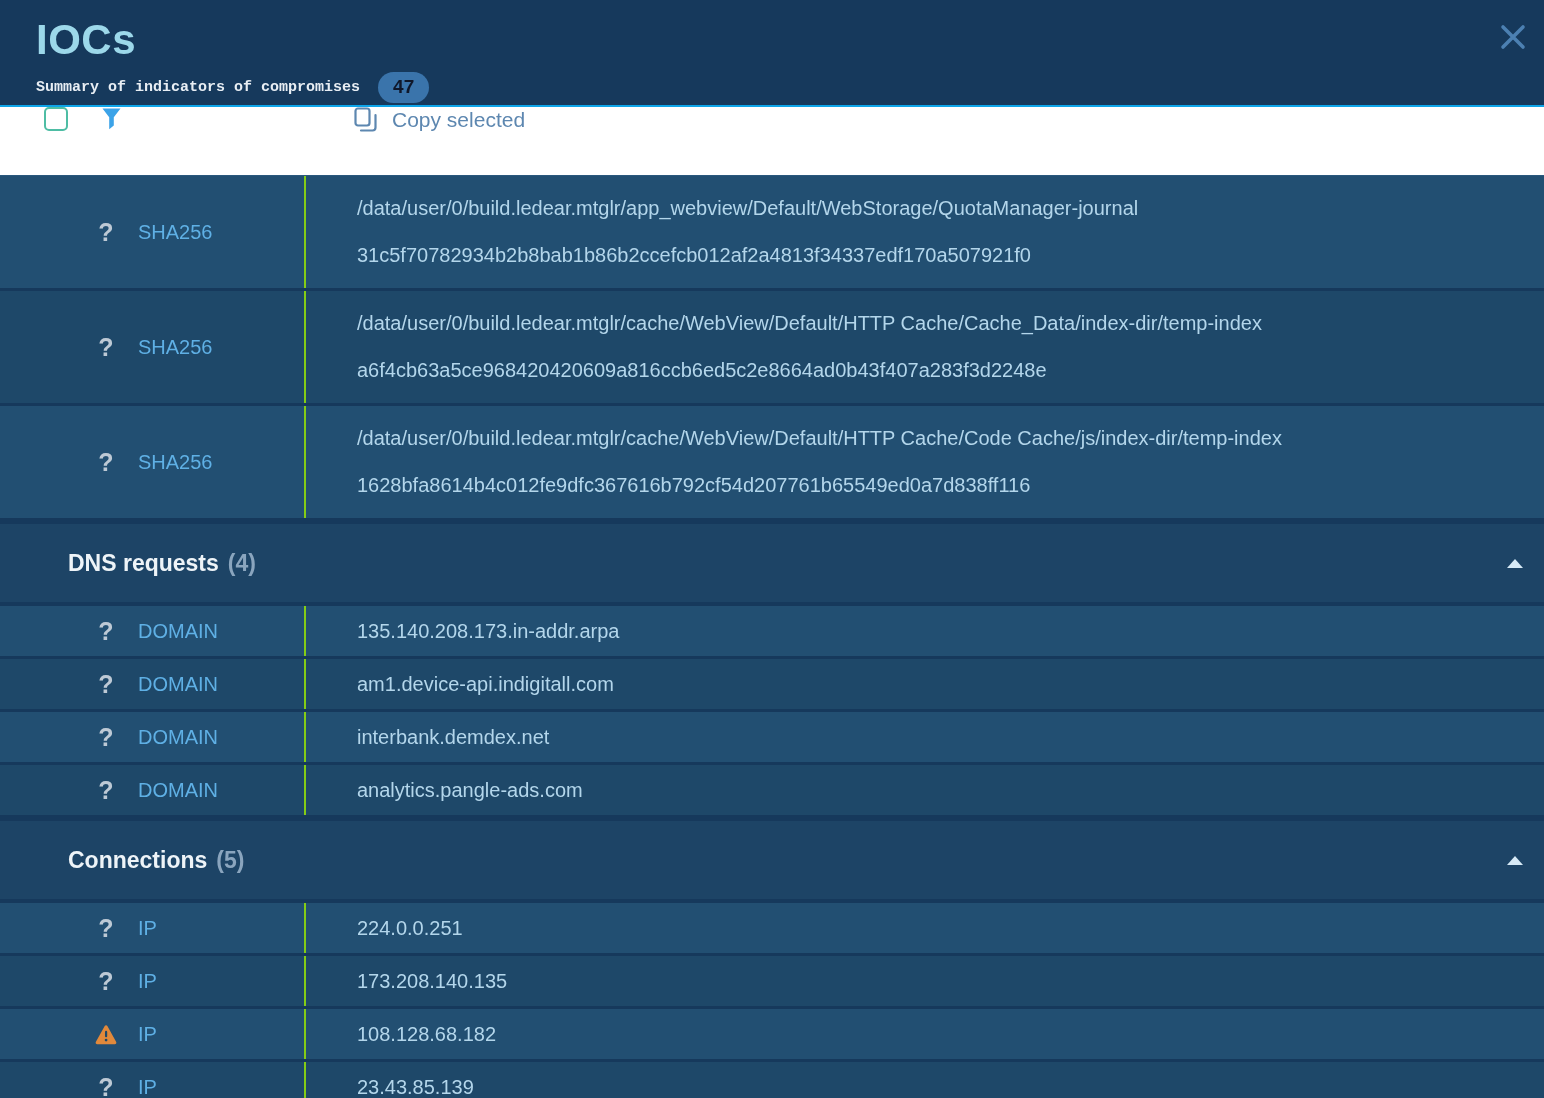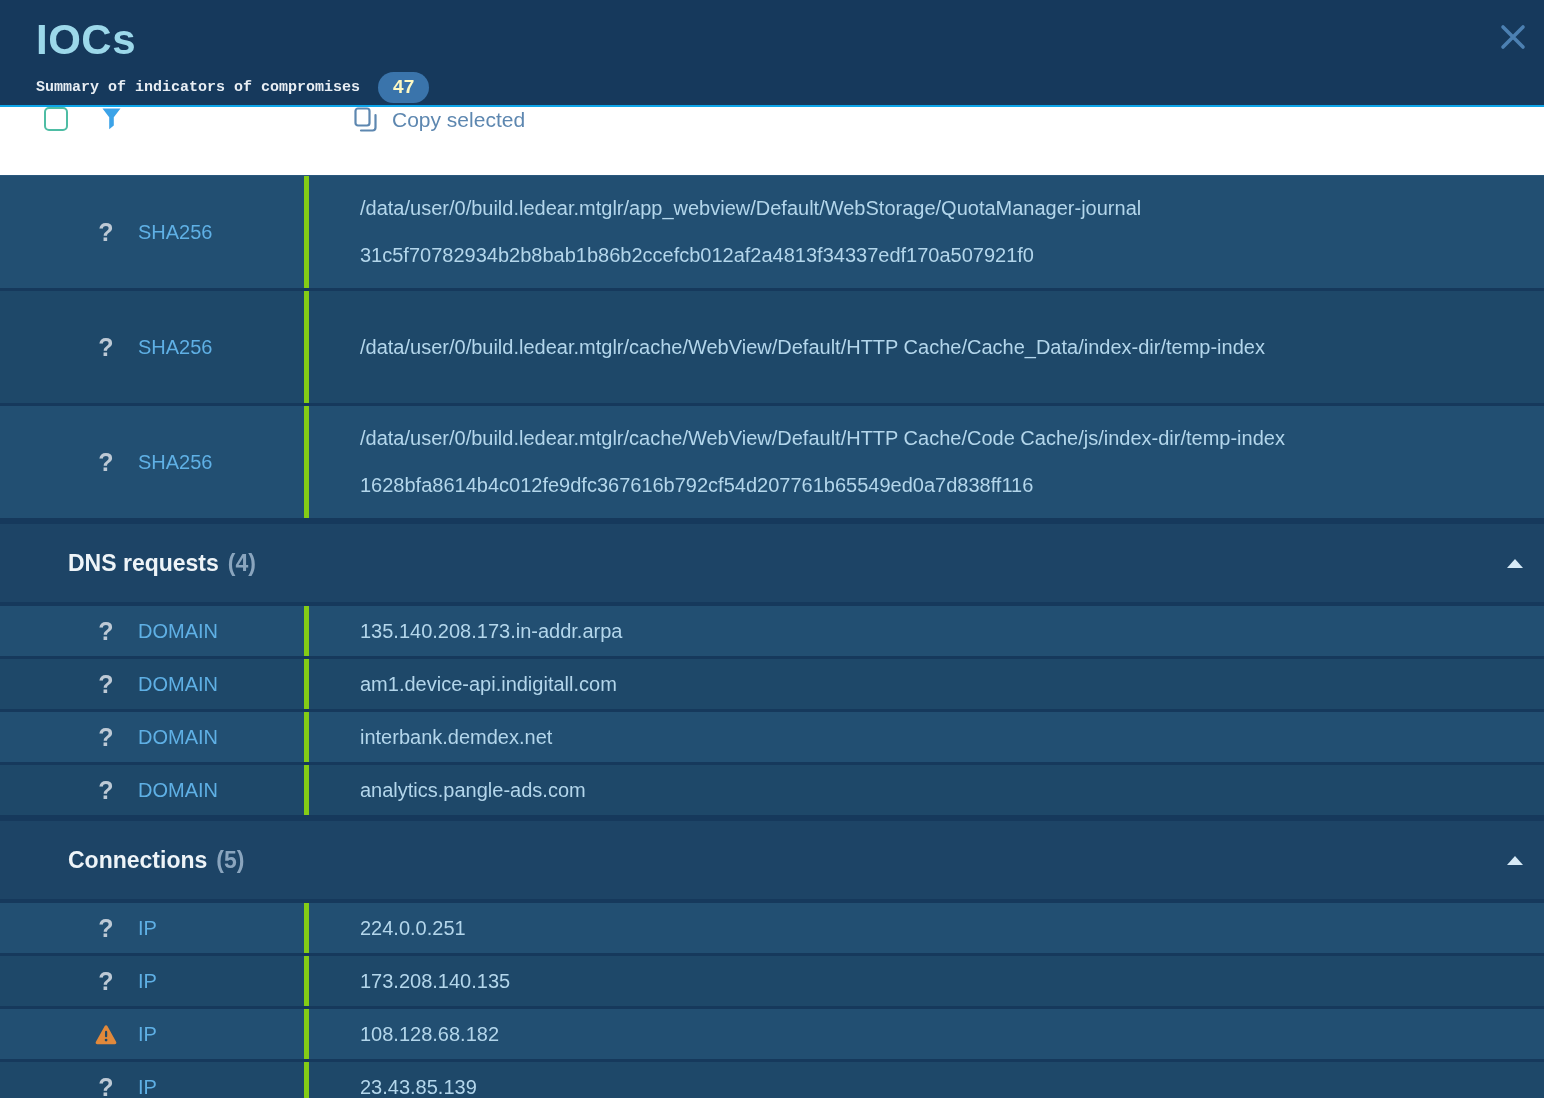--- a/index.html
+++ b/index.html
@@ -7,34 +7,34 @@
     width:1544px;height:1098px;overflow:hidden;
     background:#16395c;
     font-family:"Liberation Sans", sans-serif;
     -webkit-font-smoothing:antialiased;
   }
   
   .hdr{position:relative;padding:18px 36px 0 36px;background:#16395c;border-bottom:2px solid #0ea5e9;height:107px;box-sizing:border-box;}
   .hdr-title{font-size:42px;font-weight:bold;color:#9cd8ea;letter-spacing:.5px;line-height:1.05;}
   .hdr-sub-row{display:flex;align-items:center;margin-top:10px;}
   .hdr-sub{font-size:15px;font-weight:bold;color:#e8eef4;font-family:Liberation Mono, monospace;}
-  .hdr-badge{margin-left:18px;background:#3a74ab;color:#fef9c3;font-size:19px;font-weight:bold;border-radius:17px;padding:5px 15px;line-height:1.1;}
+  .hdr-badge{margin-left:18px;background:#3a74ab;color:#0f172a;font-size:19px;font-weight:bold;border-radius:17px;padding:5px 15px;line-height:1.1;}
   .close-btn{position:absolute;top:20px;right:14px;width:34px;height:34px;display:flex;align-items:center;justify-content:center;cursor:pointer;}
   
   .toolbar{position:relative;height:68px;display:flex;align-items:flex-start;background:#ffffff;border-bottom:1px solid #2a587d;}
   .cbx{margin-left:44px;width:20px;height:20px;border:2px solid #4ebda4;border-radius:5px;flex:none;cursor:pointer;}
   .filter-btn{margin-left:31px;width:24px;height:24px;display:flex;align-items:center;justify-content:center;cursor:pointer;}
   .copy-btn{position:absolute;left:354px;display:flex;align-items:center;cursor:pointer;color:#5d87b0;}
   .copy-btn .lbl{margin-left:15px;font-size:21px;}
   
   .rows{background:#16395c;}
   .row{display:flex;align-items:stretch;margin-bottom:3px;background:#224f72;}
   .row.alt{background:#1e4869;}
   .row .left{width:304px;flex:none;display:flex;align-items:center;padding-left:95px;box-sizing:border-box;}
-  .row .right{flex:1;border-left:5px solid #84cc16;padding-left:51px;display:flex;flex-direction:column;justify-content:center;}
+  .row .right{flex:1;border-left:2px solid #84cc16;padding-left:51px;display:flex;flex-direction:column;justify-content:center;}
   .row.h1{height:50px;}
   .row.h2{height:112px;}
   .q{width:22px;text-align:center;font-size:25px;font-weight:bold;color:#bdc9d5;flex:none;}
   .warn{width:22px;flex:none;display:flex;align-items:center;justify-content:center;}
   .tlabel{margin-left:21px;font-size:20px;color:#5fb0e5;}
   .val{font-size:20px;color:#b3d6eb;line-height:47px;white-space:nowrap;}
   
   .section{position:relative;height:78px;display:flex;align-items:center;background:#1d4466;margin:6px 0 4px 0;padding-left:68px;box-sizing:border-box;cursor:pointer;}
   .sec-title{font-size:23px;font-weight:bold;color:#eef4f8;}
   .sec-count{font-size:23px;font-weight:bold;color:#8aa5be;margin-left:9px;}
@@ -93,20 +93,21 @@
     </div>
   </div>
 
   <div class="row h2 alt">
     <div class="left">
       <span class="q">?</span>
       <span class="tlabel">SHA256</span>
     </div>
     <div class="right">
       <span class="val">/data/user/0/build.ledear.mtglr/cache/WebView/Default/HTTP Cache/Cache_Data/index-dir/temp-index</span>
+      <span class="val">a6f4cb63a5ce968420420609a816ccb6ed5c2e8664ad0b43f407a283f3d2248e</span>
     </div>
   </div>
 
   <div class="row h2">
     <div class="left">
       <span class="q">?</span>
       <span class="tlabel">SHA256</span>
     </div>
     <div class="right">
       <span class="val">/data/user/0/build.ledear.mtglr/cache/WebView/Default/HTTP Cache/Code Cache/js/index-dir/temp-index</span>

